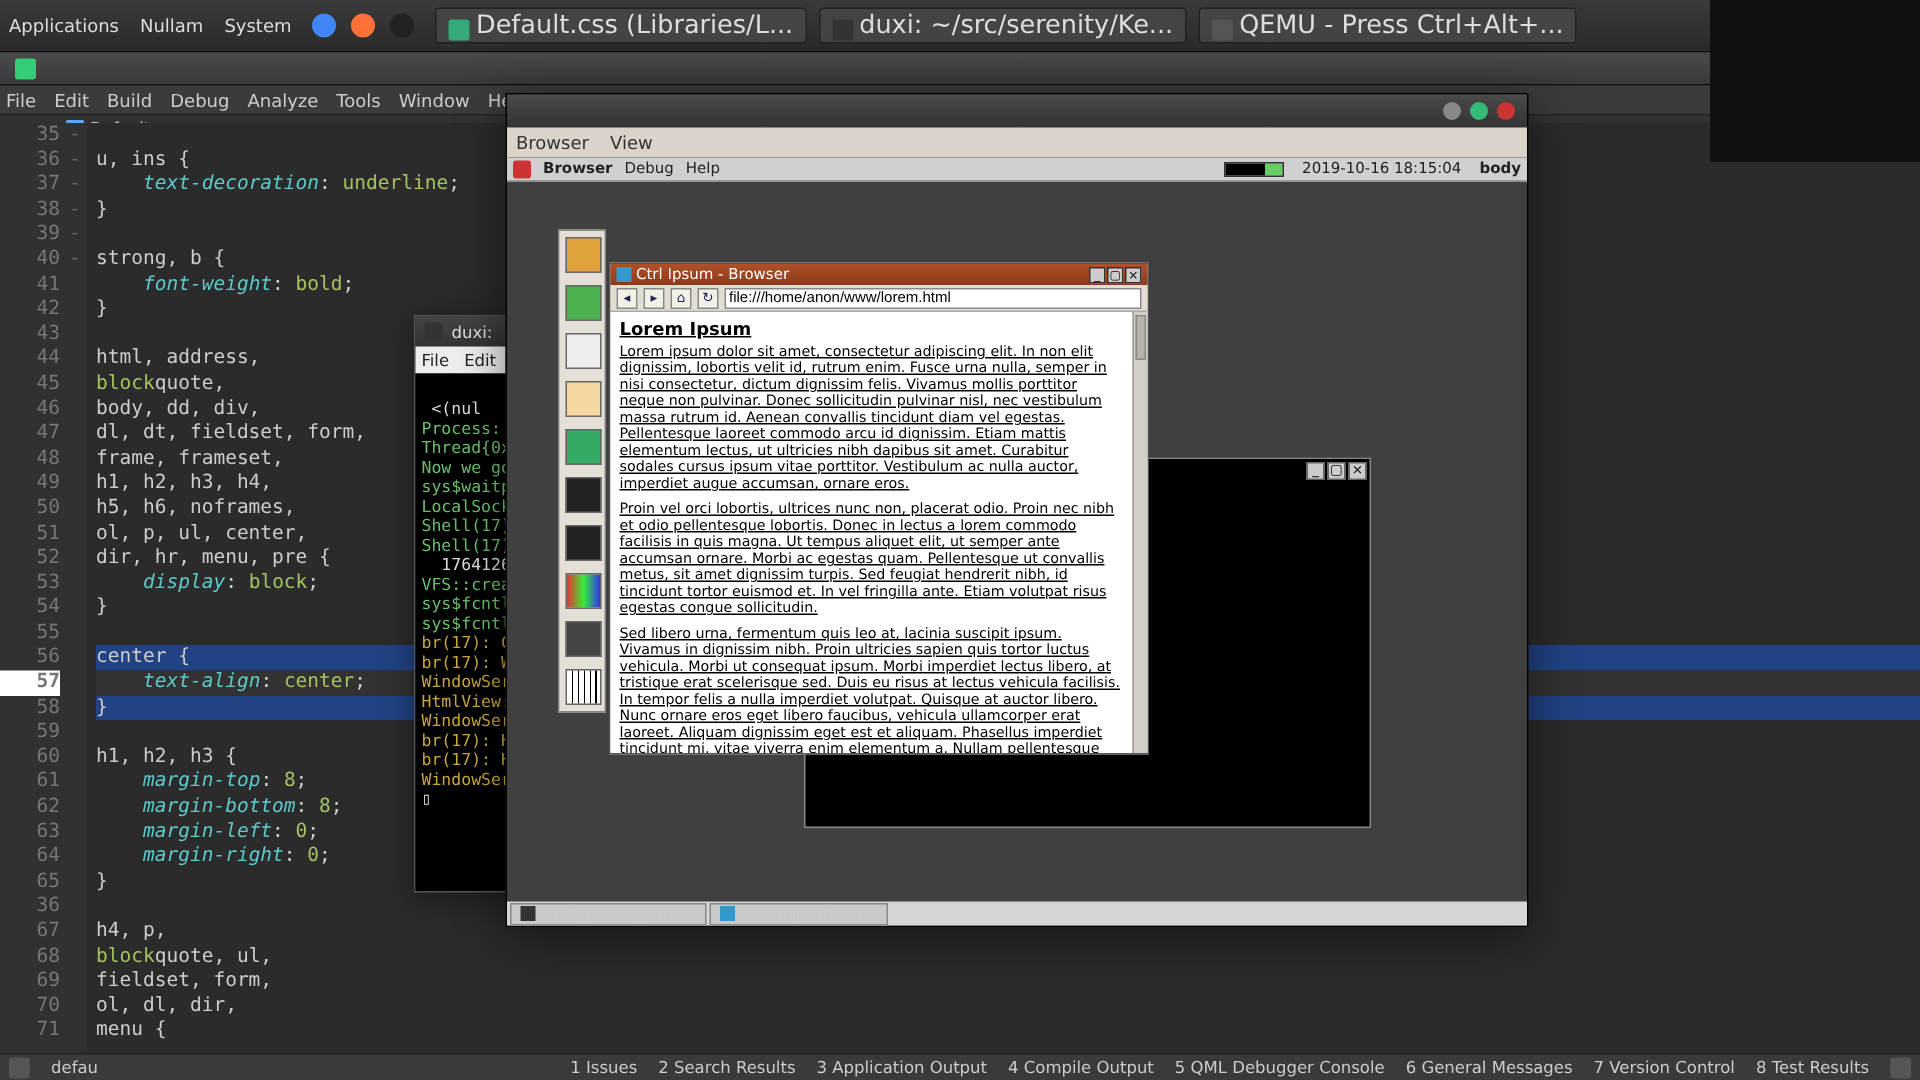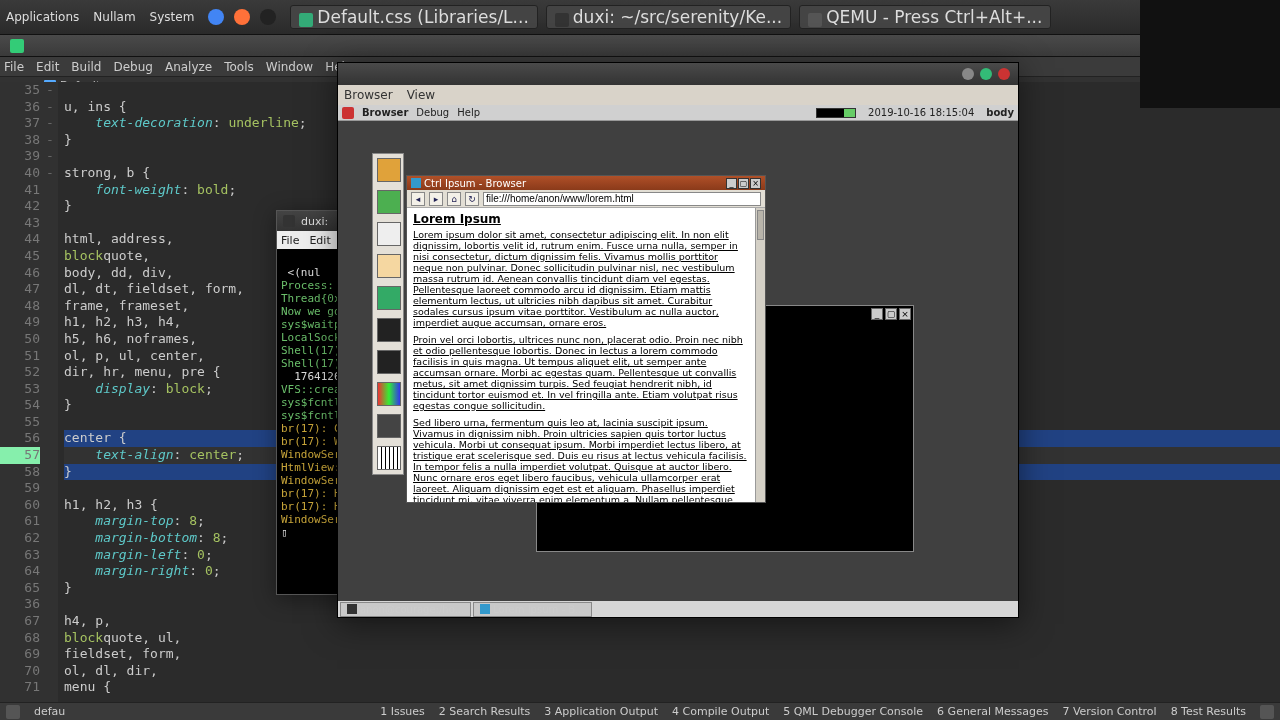--- a/index.html
+++ b/index.html
@@ -263,21 +263,21 @@
         <div style="">47</div>
         <div style="">48</div>
         <div style="">49</div>
         <div style="">50</div>
         <div style="">51</div>
         <div style="">52</div>
         <div style="">53</div>
         <div style="">54</div>
         <div style="">55</div>
         <div style="">56</div>
-        <div style="background:#86efac;">57</div>
+        <div style="background:#ffffff;font-weight:bold;">57</div>
         <div style="">58</div>
         <div style="">59</div>
         <div style="">60</div>
         <div style="">61</div>
         <div style="">62</div>
         <div style="">63</div>
         <div style="">64</div>
         <div style="">65</div>
         <div style="">36</div>
         <div style="">67</div>

